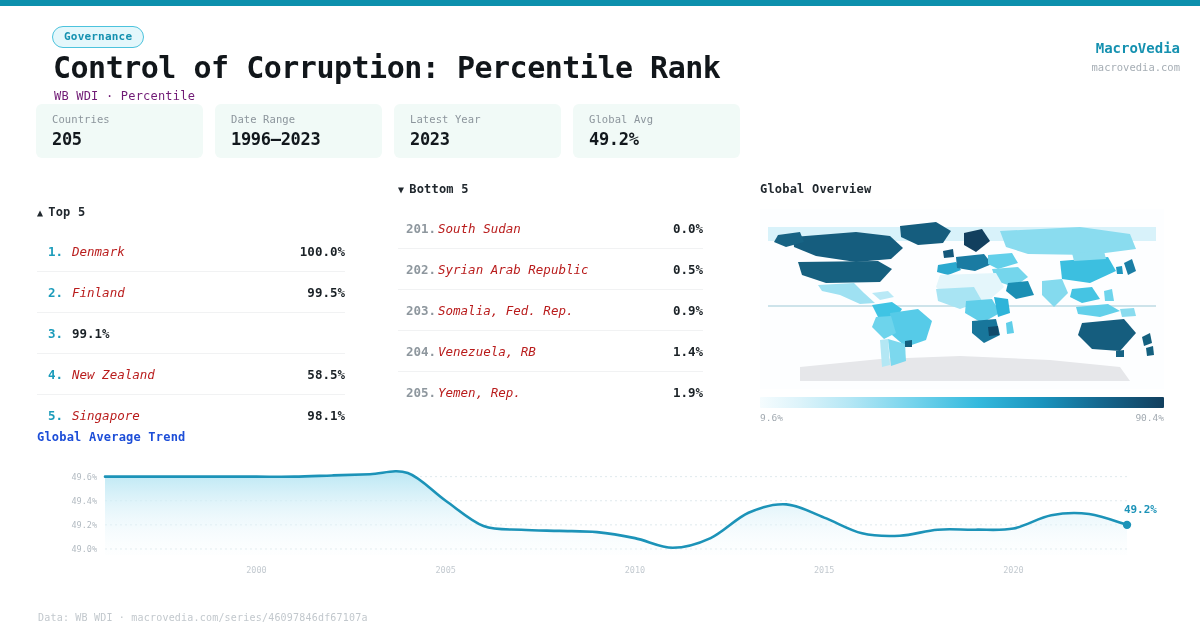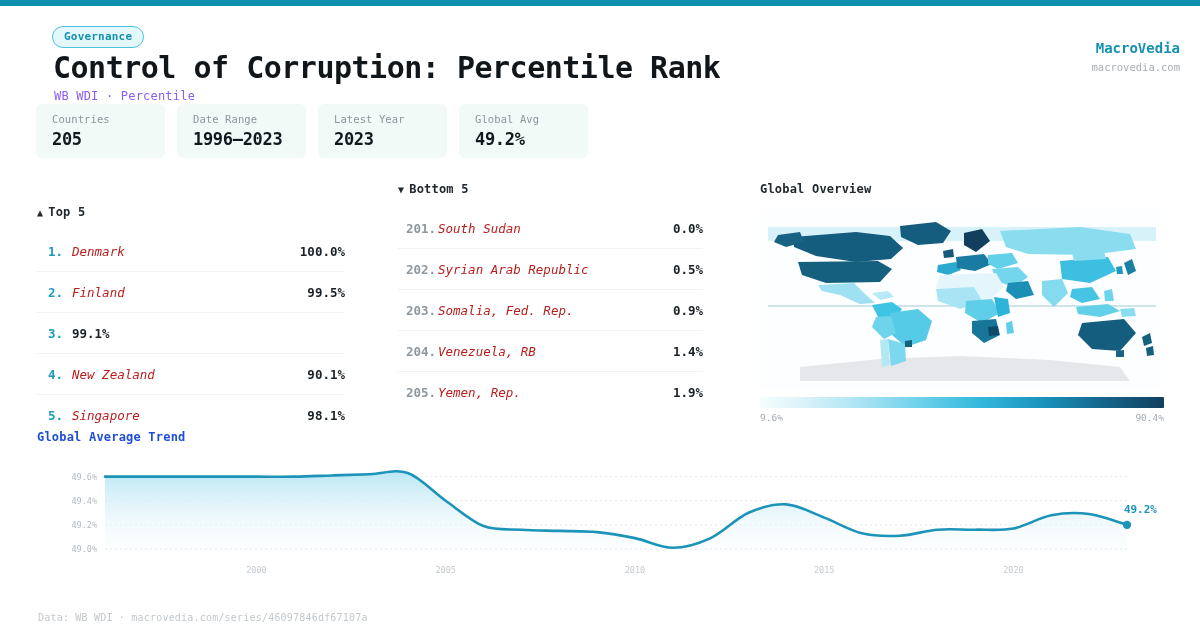--- a/index.html
+++ b/index.html
@@ -21,36 +21,36 @@
     font-size:11px;font-weight:bold;
     padding:3px 11px 4px 11px;letter-spacing:.2px;
   }
   .title{
     position:absolute;left:37px;top:44px;
     font-size:30px;font-weight:bold;color:#11161a;
     letter-spacing:-.5px;white-space:nowrap;
   }
   .subtitle{
     position:absolute;left:38px;top:83px;
-    font-size:12px;color:#8b5cf6;letter-spacing:.2px;
+    font-size:12px;color:#701a75;letter-spacing:.2px;
   }
   .brand{
     position:absolute;right:36px;top:34px;
     font-size:14px;font-weight:bold;color:#1591b0;text-align:right;
   }
   .brand-url{
     position:absolute;right:36px;top:55px;
     font-size:10.5px;color:#a6aeb5;text-align:left;
   }
 
   
   .stats{position:absolute;left:36px;top:104px;display:flex;gap:12px;}
   .stat{
     background:#f1faf7;border-radius:6px;
-    width:129px;height:54px;box-sizing:border-box;
+    width:167px;height:54px;box-sizing:border-box;
     padding:9px 0 0 16px;
   }
   .stat-label{font-size:10.5px;color:#8c959c;letter-spacing:.1px;}
   .stat-value{font-size:17px;font-weight:bold;color:#12181d;margin-top:4px;letter-spacing:-.3px;}
 
   
   .panel-head{
     font-size:12px;font-weight:bold;color:#21282e;letter-spacing:.2px;
   }
   .tri{font-size:10px;color:#21282e;margin-right:5px;}
@@ -137,21 +137,21 @@
       <div class="cname">Finland</div>
       <div class="cval">99.5%</div>
     </div>
     <div class="row">
       <div class="rank">3.</div>
       <div class="cval">99.1%</div>
     </div>
     <div class="row">
       <div class="rank">4.</div>
       <div class="cname">New Zealand</div>
-      <div class="cval">90.1%</div>
+      <div class="cval">58.5%</div>
     </div>
     <div class="row">
       <div class="rank">5.</div>
       <div class="cname">Singapore</div>
       <div class="cval">98.1%</div>
     </div>
   </div>
 </div>
 
 <div class="list bottom">

